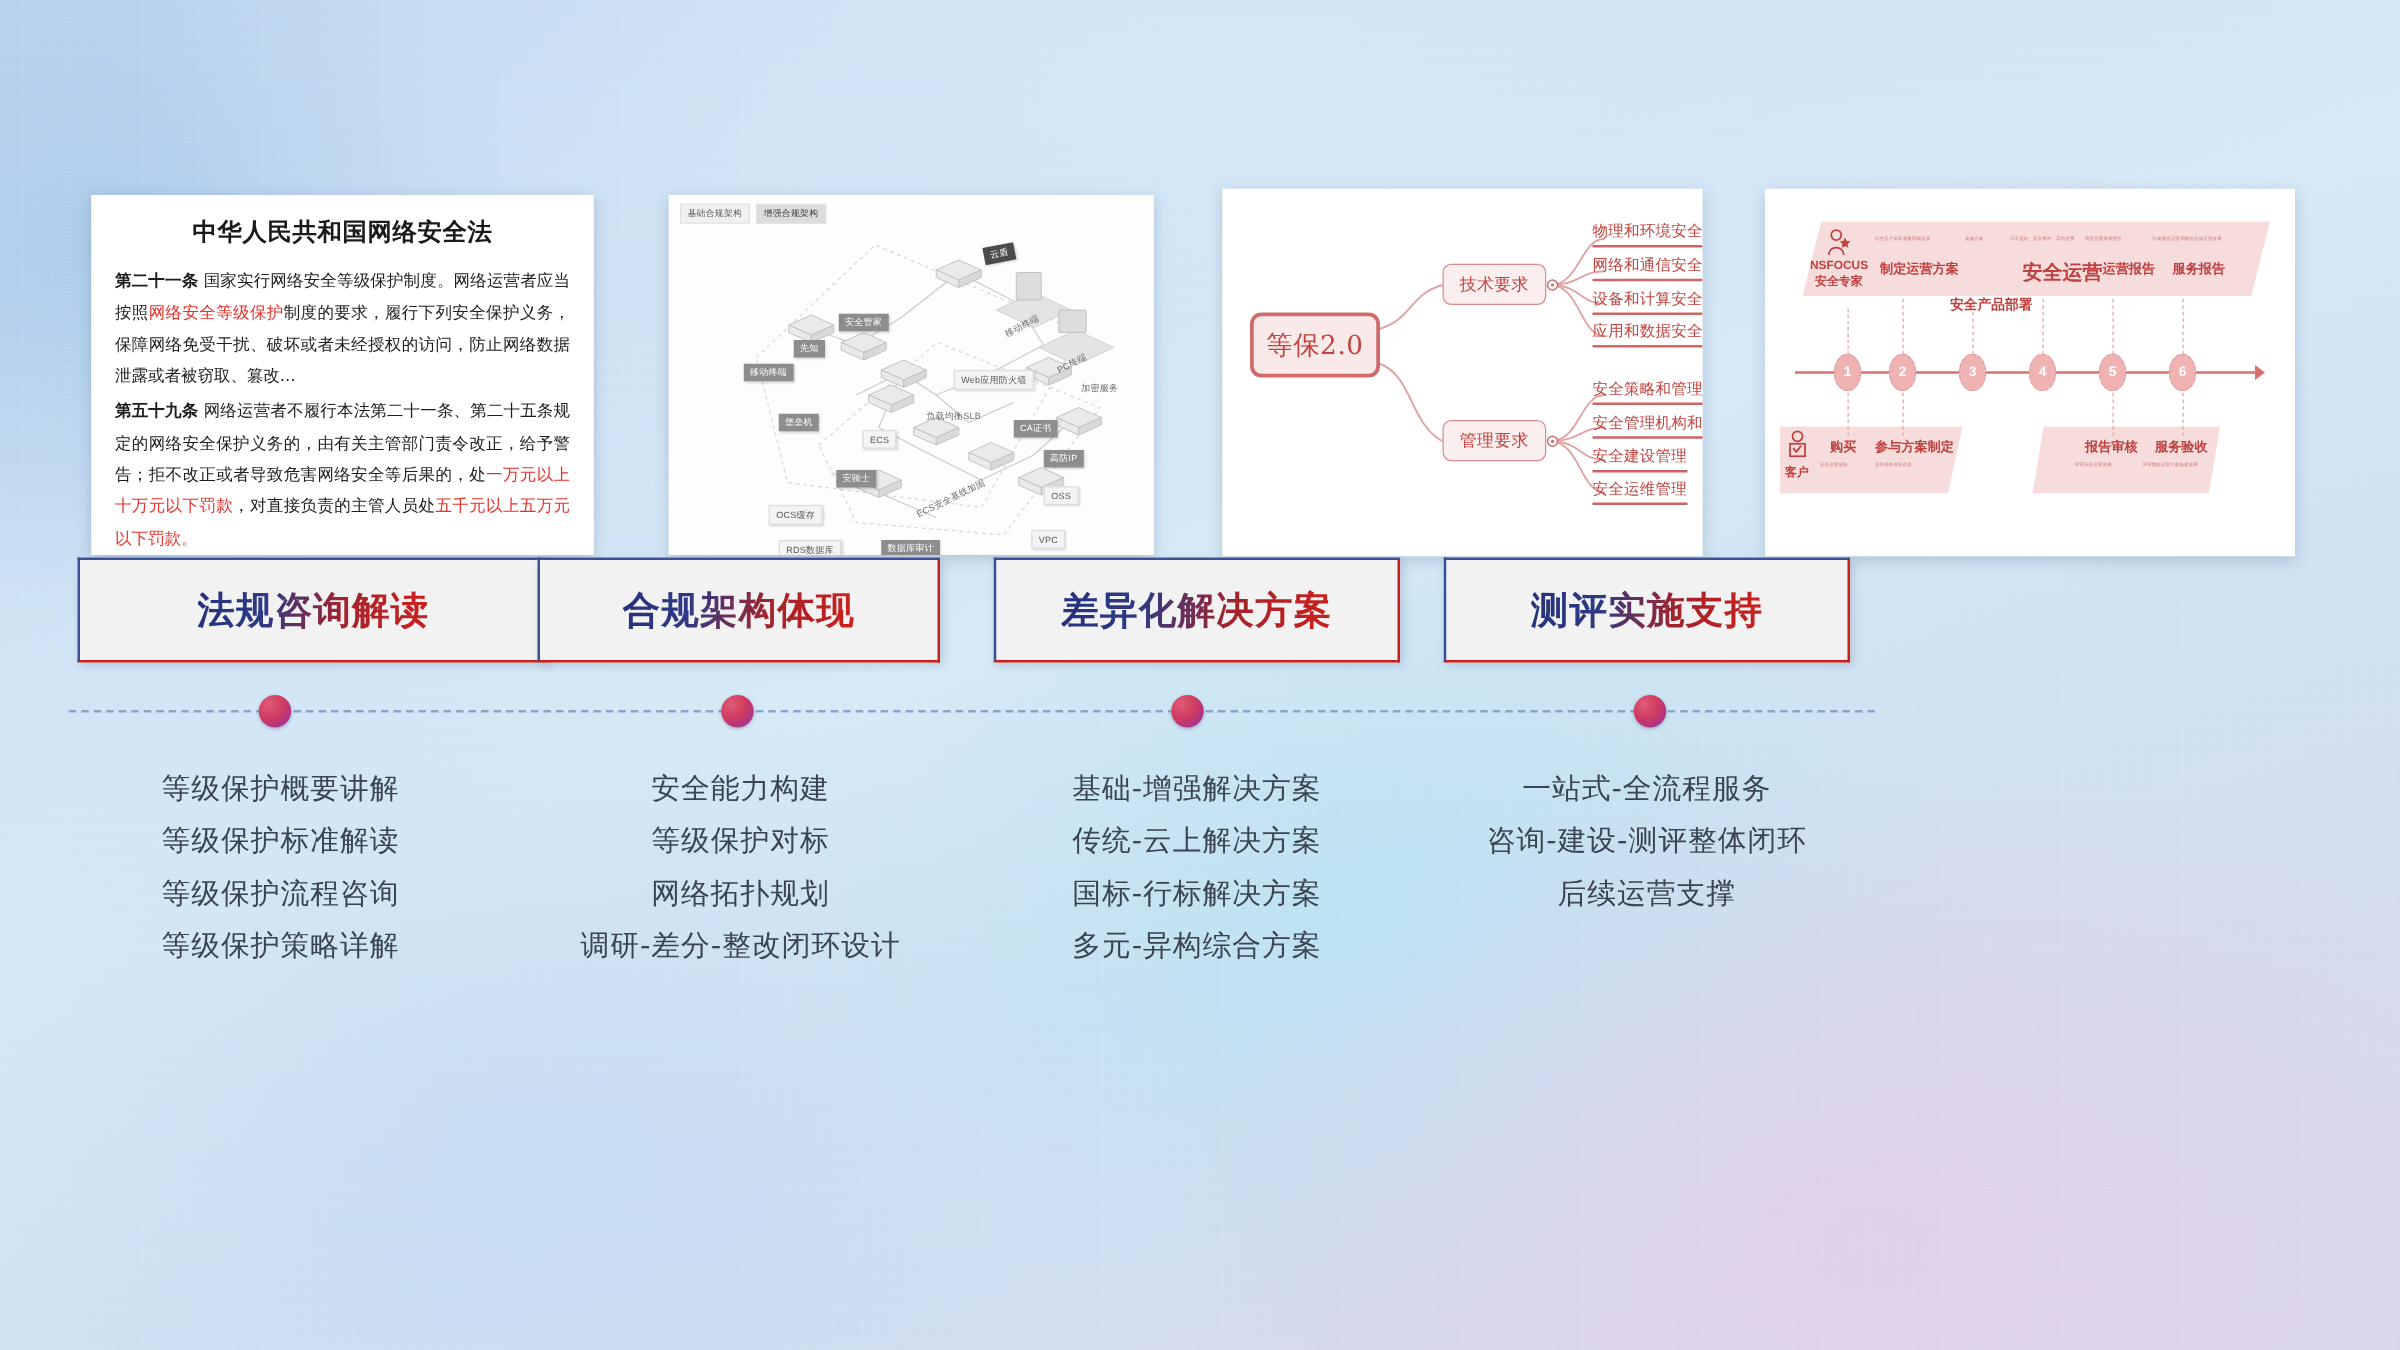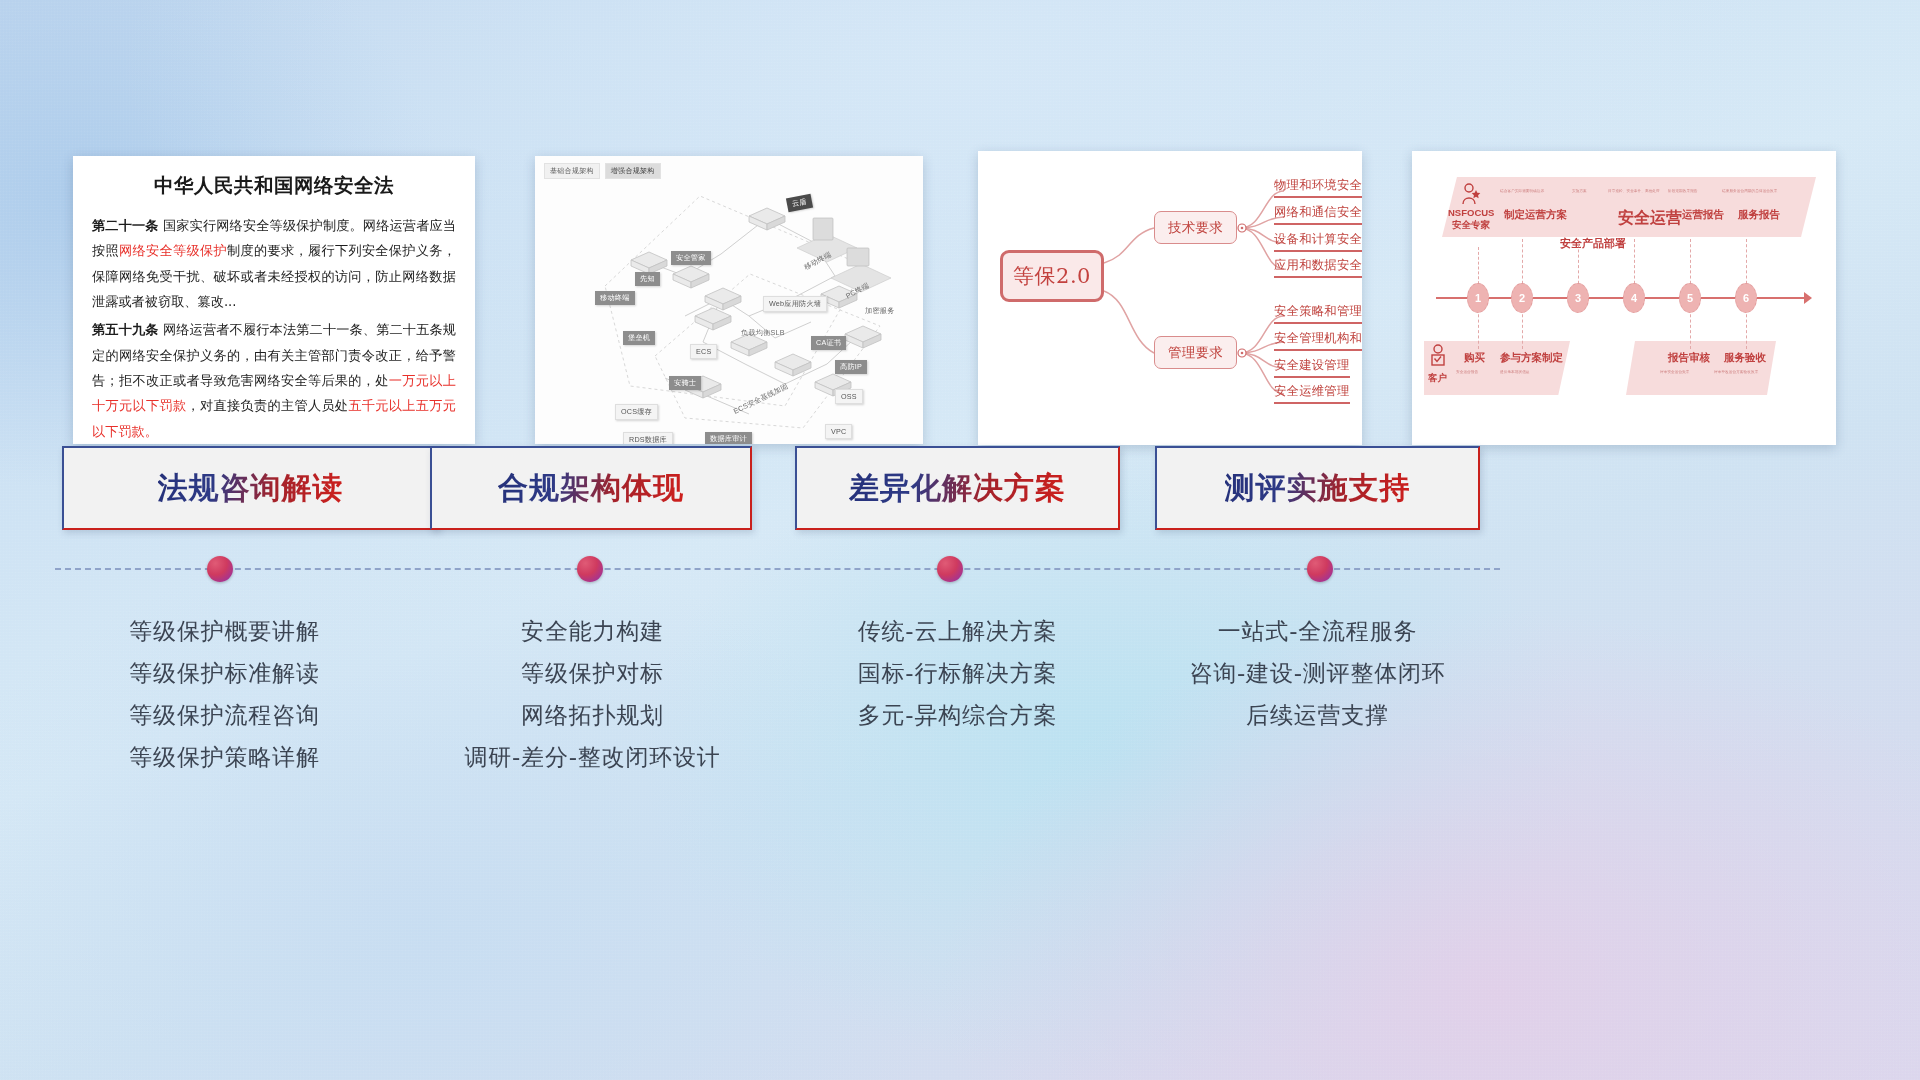--- a/index.html
+++ b/index.html
@@ -450,20 +450,21 @@
   <div>等级保护流程咨询</div>
   <div>等级保护策略详解</div>
 </div>
 <div class="blist l2">
   <div>安全能力构建</div>
   <div>等级保护对标</div>
   <div>网络拓扑规划</div>
   <div>调研-差分-整改闭环设计</div>
 </div>
 <div class="blist l3">
+  <div>基础-增强解决方案</div>
   <div>传统-云上解决方案</div>
   <div>国标-行标解决方案</div>
   <div>多元-异构综合方案</div>
 </div>
 <div class="blist l4">
   <div>一站式-全流程服务</div>
   <div>咨询-建设-测评整体闭环</div>
   <div>后续运营支撑</div>
 </div>
 

